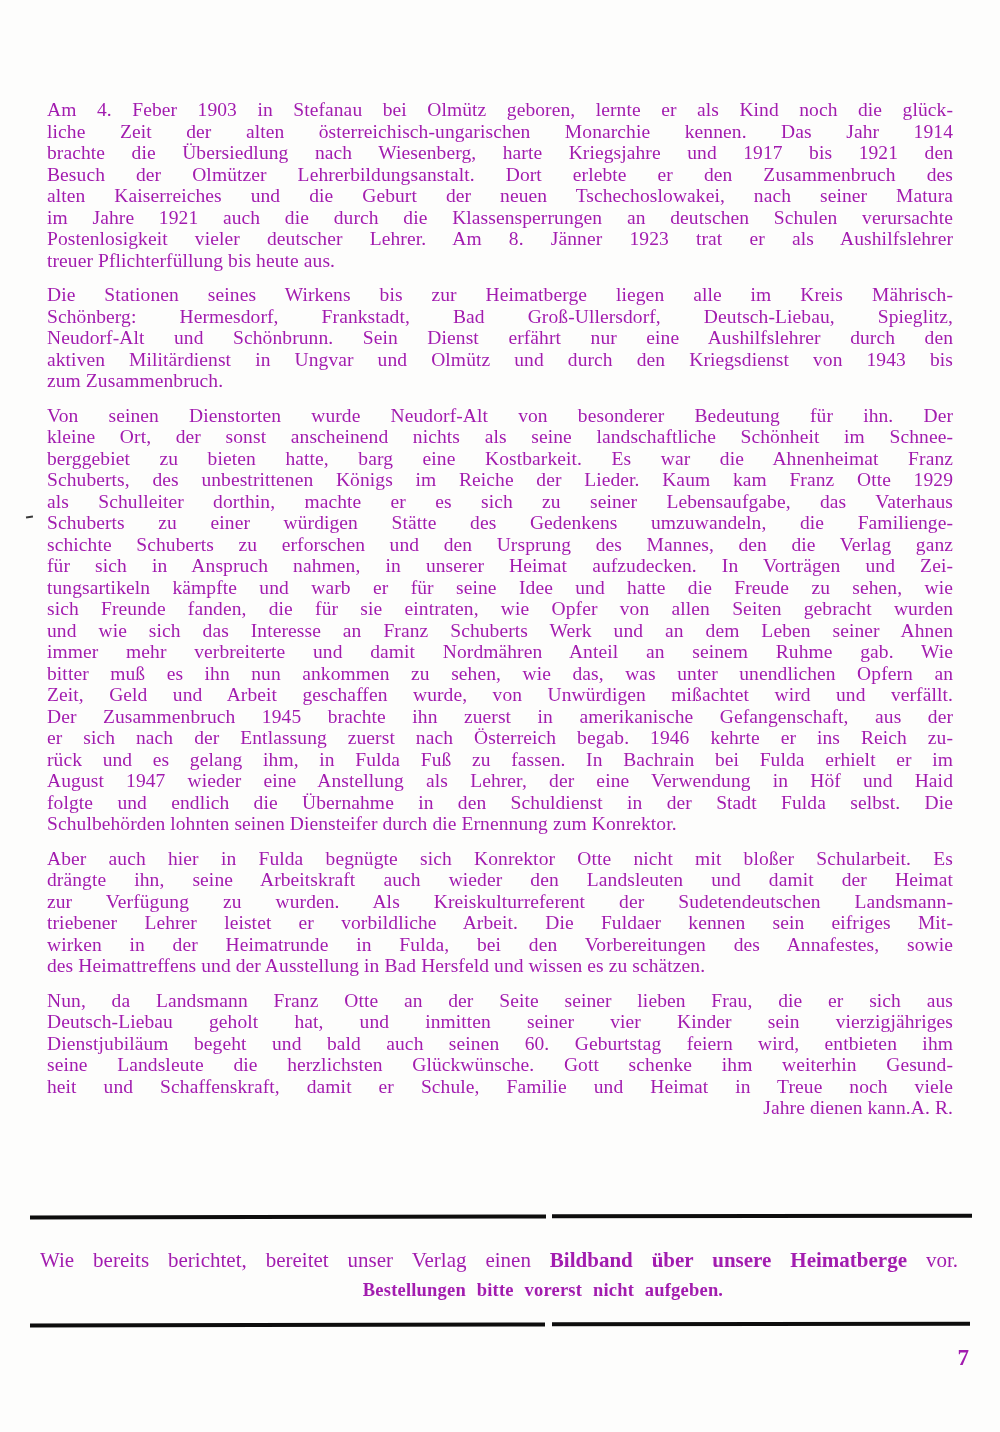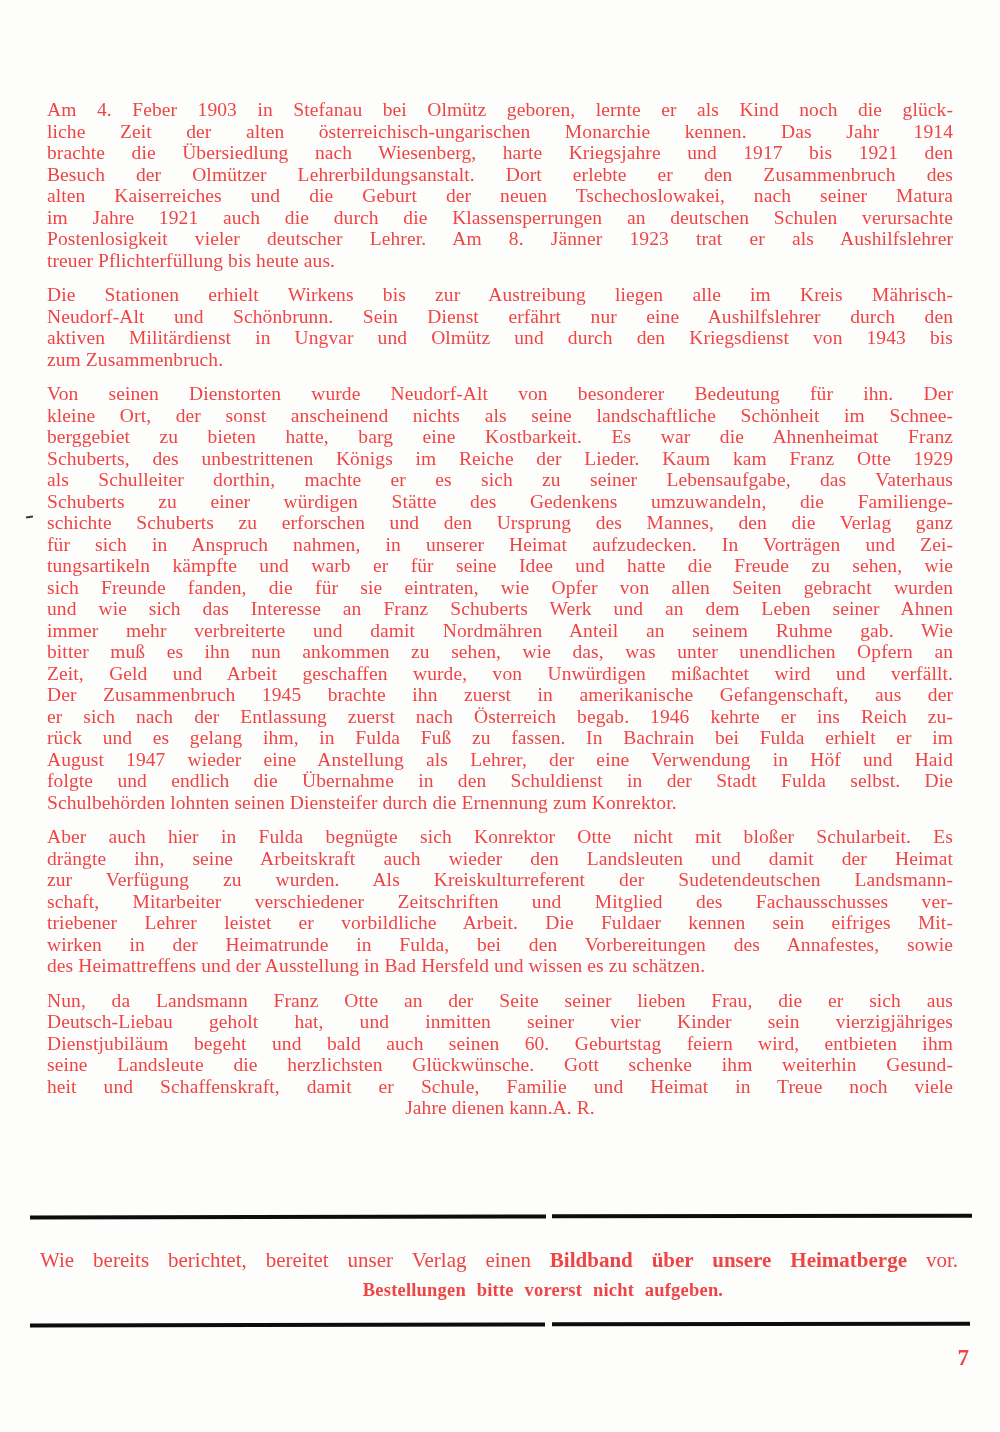--- a/index.html
+++ b/index.html
@@ -2,21 +2,21 @@
 <html><head>
 <meta charset="utf-8">
 <style>
   html, body { margin: 0; padding: 0; background: #e8e8e8; }
   .page {
     position: relative;
     width: 1000px;
     height: 1432px;
     margin: 0 auto;
     background: #fdfdfc;
-    color: #ef4444;
+    color: #a21caf;
     font-family: "Liberation Serif", serif;
     overflow: hidden;
   }
   .article {
     position: absolute;
     left: 47px;
     top: 99px;
     width: 906px;
   }
   .para + .para { margin-top: 13px; }
@@ -26,21 +26,21 @@
     text-align: justify;
     text-align-last: justify;
     white-space: nowrap;
     letter-spacing: 0.1px;
   }
   .line.lastline {
     text-align-last: left;
   }
   .line.sigrow {
     display: flex;
-    justify-content: center;
+    justify-content: flex-end;
   }
   .artifact-dash {
     position: absolute;
     left: 26px;
     top: 516px;
     width: 7px;
     height: 2px;
     background: #3a3a3a;
     transform: rotate(-8deg);
   }
@@ -95,21 +95,22 @@
         <div class="line">Am 4. Feber 1903 in Stefanau bei Olmütz geboren, lernte er als Kind noch die glück-</div>
         <div class="line">liche Zeit der alten österreichisch-ungarischen Monarchie kennen. Das Jahr 1914</div>
         <div class="line">brachte die Übersiedlung nach Wiesenberg, harte Kriegsjahre und 1917 bis 1921 den</div>
         <div class="line">Besuch der Olmützer Lehrerbildungsanstalt. Dort erlebte er den Zusammenbruch des</div>
         <div class="line">alten Kaiserreiches und die Geburt der neuen Tschechoslowakei, nach seiner Matura</div>
         <div class="line">im Jahre 1921 auch die durch die Klassensperrungen an deutschen Schulen verursachte</div>
         <div class="line">Postenlosigkeit vieler deutscher Lehrer. Am 8. Jänner 1923 trat er als Aushilfslehrer</div>
         <div class="line lastline">treuer Pflichterfüllung bis heute aus.</div>
       </div>
       <div class="para">
-        <div class="line">Die Stationen erhielt Wirkens bis zur Austreibung liegen alle im Kreis Mährisch-</div>
+        <div class="line">Die Stationen seines Wirkens bis zur Heimatberge liegen alle im Kreis Mährisch-</div>
+        <div class="line">Schönberg: Hermesdorf, Frankstadt, Bad Groß-Ullersdorf, Deutsch-Liebau, Spieglitz,</div>
         <div class="line">Neudorf-Alt und Schönbrunn. Sein Dienst erfährt nur eine Aushilfslehrer durch den</div>
         <div class="line">aktiven Militärdienst in Ungvar und Olmütz und durch den Kriegsdienst von 1943 bis</div>
         <div class="line lastline">zum Zusammenbruch.</div>
       </div>
       <div class="para">
         <div class="line">Von seinen Dienstorten wurde Neudorf-Alt von besonderer Bedeutung für ihn. Der</div>
         <div class="line">kleine Ort, der sonst anscheinend nichts als seine landschaftliche Schönheit im Schnee-</div>
         <div class="line">berggebiet zu bieten hatte, barg eine Kostbarkeit. Es war die Ahnenheimat Franz</div>
         <div class="line">Schuberts, des unbestrittenen Königs im Reiche der Lieder. Kaum kam Franz Otte 1929</div>
         <div class="line">als Schulleiter dorthin, machte er es sich zu seiner Lebensaufgabe, das Vaterhaus</div>
@@ -126,21 +127,20 @@
         <div class="line">er sich nach der Entlassung zuerst nach Österreich begab. 1946 kehrte er ins Reich zu-</div>
         <div class="line">rück und es gelang ihm, in Fulda Fuß zu fassen. In Bachrain bei Fulda erhielt er im</div>
         <div class="line">August 1947 wieder eine Anstellung als Lehrer, der eine Verwendung in Höf und Haid</div>
         <div class="line">folgte und endlich die Übernahme in den Schuldienst in der Stadt Fulda selbst. Die</div>
         <div class="line lastline">Schulbehörden lohnten seinen Diensteifer durch die Ernennung zum Konrektor.</div>
       </div>
       <div class="para">
         <div class="line">Aber auch hier in Fulda begnügte sich Konrektor Otte nicht mit bloßer Schularbeit. Es</div>
         <div class="line">drängte ihn, seine Arbeitskraft auch wieder den Landsleuten und damit der Heimat</div>
         <div class="line">zur Verfügung zu wurden. Als Kreiskulturreferent der Sudetendeutschen Landsmann-</div>
-        <div class="line">schaft, Mitarbeiter verschiedener Zeitschriften und Mitglied des Fachausschusses ver-</div>
         <div class="line">triebener Lehrer leistet er vorbildliche Arbeit. Die Fuldaer kennen sein eifriges Mit-</div>
         <div class="line">wirken in der Heimatrunde in Fulda, bei den Vorbereitungen des Annafestes, sowie</div>
         <div class="line lastline">des Heimattreffens und der Ausstellung in Bad Hersfeld und wissen es zu schätzen.</div>
       </div>
       <div class="para">
         <div class="line">Nun, da Landsmann Franz Otte an der Seite seiner lieben Frau, die er sich aus</div>
         <div class="line">Deutsch-Liebau geholt hat, und inmitten seiner vier Kinder sein vierzigjähriges</div>
         <div class="line">Dienstjubiläum begeht und bald auch seinen 60. Geburtstag feiern wird, entbieten ihm</div>
         <div class="line">seine Landsleute die herzlichsten Glückwünsche. Gott schenke ihm weiterhin Gesund-</div>
         <div class="line">heit und Schaffenskraft, damit er Schule, Familie und Heimat in Treue noch viele</div>

